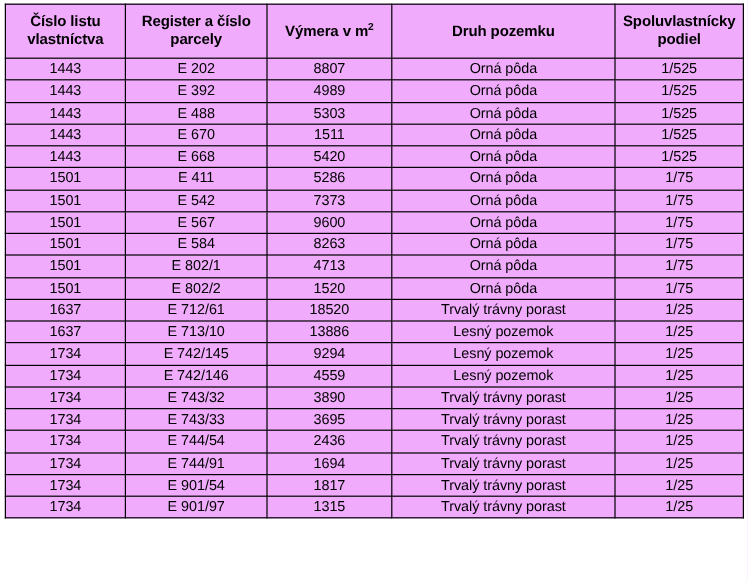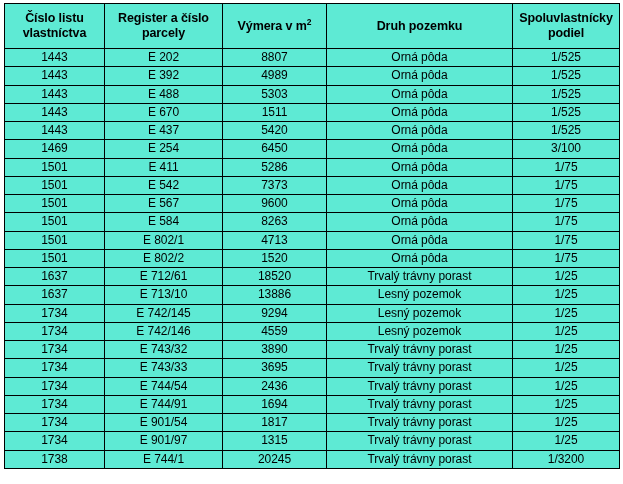--- a/index.html
+++ b/index.html
@@ -22,21 +22,21 @@
     width: 623px;
     height: 484px;
     box-sizing: border-box;
     padding: 3px 4px 2px 4px;
   }
 
   table.parcel-table {
     width: 615px;
     border-collapse: collapse;
     table-layout: fixed;
-    background: #5eead4;
+    background: #f0abfc;
   }
 
   table.parcel-table col.c-lv      { width: 100px; }
   table.parcel-table col.c-parcel  { width: 118px; }
   table.parcel-table col.c-area    { width: 104px; }
   table.parcel-table col.c-kind    { width: 186px; }
   table.parcel-table col.c-share   { width: 107px; }
 
   table.parcel-table th,
   table.parcel-table td {
@@ -136,31 +136,24 @@
         </tr>
         <tr>
           <td>1443</td>
           <td>E 670</td>
           <td>1511</td>
           <td>Orná pôda</td>
           <td>1/525</td>
         </tr>
         <tr>
           <td>1443</td>
-          <td>E 437</td>
+          <td>E 668</td>
           <td>5420</td>
           <td>Orná pôda</td>
           <td>1/525</td>
-        </tr>
-        <tr>
-          <td>1469</td>
-          <td>E 254</td>
-          <td>6450</td>
-          <td>Orná pôda</td>
-          <td>3/100</td>
         </tr>
         <tr>
           <td>1501</td>
           <td>E 411</td>
           <td>5286</td>
           <td>Orná pôda</td>
           <td>1/75</td>
         </tr>
         <tr>
           <td>1501</td>
@@ -260,23 +253,16 @@
           <td>Trvalý trávny porast</td>
           <td>1/25</td>
         </tr>
         <tr>
           <td>1734</td>
           <td>E 901/97</td>
           <td>1315</td>
           <td>Trvalý trávny porast</td>
           <td>1/25</td>
         </tr>
-        <tr>
-          <td>1738</td>
-          <td>E 744/1</td>
-          <td>20245</td>
-          <td>Trvalý trávny porast</td>
-          <td>1/3200</td>
-        </tr>
       </tbody>
   </table>
 
 </div>
 
 </body></html>

